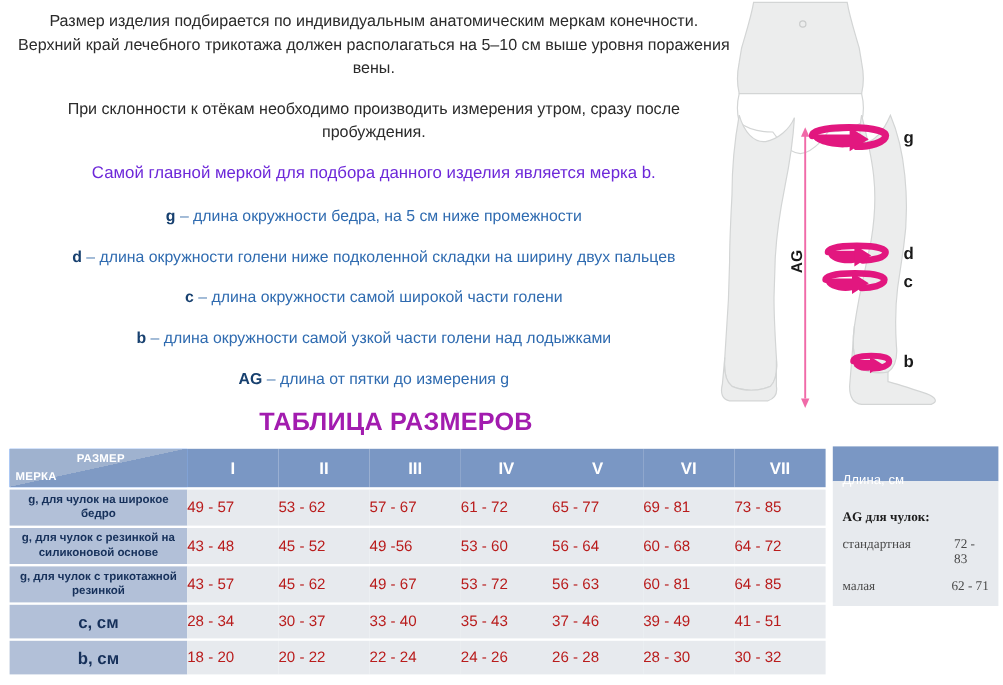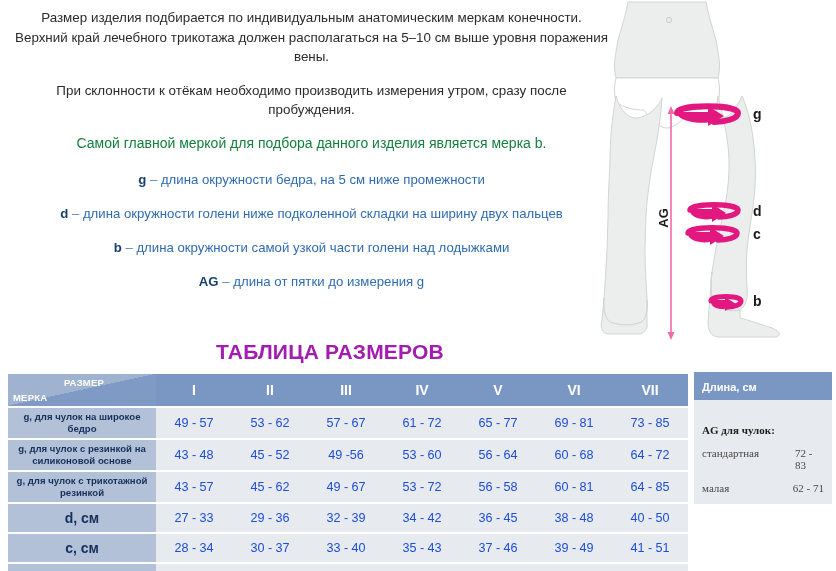--- a/index.html
+++ b/index.html
@@ -28,21 +28,21 @@
   .para {
     font-size: 13.4px;
     line-height: 19.5px;
     color: #1c4e86;
     margin: 0 0 14px 0;
   }
   .para.black {
     color: #2b2b2b;
   }
   .para.pink {
-    color: #15803d;
+    color: #6d28d9;
     font-size: 14px;
     margin-bottom: 18px;
   }
 
   .defs {
     margin-top: 2px;
   }
   .def-row {
     font-size: 13.2px;
     line-height: 17px;
@@ -156,41 +156,40 @@
     height: 28px;
     vertical-align: middle;
     padding: 0 4px;
   }
   td.row-label.big {
     font-size: 14px;
     line-height: 16px;
   }
   td.cell {
     background: #e7eaee;
-    color: #1d4ed8;
+    color: #b91c1c;
     font-size: 12.6px;
-    text-align: center;
     height: 28px;
     vertical-align: middle;
   }
   tr.tall td { height: 30px; }
 
   
   #length-panel {
     position: absolute;
     left: 694px;
     top: 372px;
     width: 138px;
   }
   #length-panel .lp-head {
     background: #7a97c4;
     color: #ffffff;
     font-size: 11px;
-    font-weight: bold;
-    padding: 9px 0 7px 8px;
+    font-weight: normal;
+    padding: 22px 0 7px 8px;
     height: 28px;
     box-sizing: border-box;
   }
   #length-panel .lp-body {
     background: #e7eaee;
     padding: 24px 8px 10px 8px;
     font-family: Liberation Serif, serif;
   }
   #length-panel .lp-title {
     font-size: 11px;
@@ -223,20 +222,25 @@
   <div class="defs">
     <p class="def-row">
       <span class="def-key">g</span>
       <span class="def-dash">–</span>
       <span>длина окружности бедра, на 5 см ниже промежности</span>
     </p>
     <p class="def-row">
       <span class="def-key">d</span>
       <span class="def-dash">–</span>
       <span>длина окружности голени ниже подколенной складки на ширину двух пальцев</span>
+    </p>
+    <p class="def-row">
+      <span class="def-key">c</span>
+      <span class="def-dash">–</span>
+      <span>длина окружности самой широкой части голени</span>
     </p>
     <p class="def-row">
       <span class="def-key">b</span>
       <span class="def-dash">–</span>
       <span>длина окружности самой узкой части голени над лодыжками</span>
     </p>
     <p class="def-row">
       <span class="def-key">AG</span>
       <span class="def-dash">–</span>
       <span>длина от пятки до измерения g</span>
@@ -349,33 +353,23 @@
         <td class="cell">56 - 64</td>
         <td class="cell">60 - 68</td>
         <td class="cell">64 - 72</td>
       </tr>
       <tr class="tall">
         <td class="row-label">g, для чулок с трикотажной резинкой</td>
         <td class="cell">43 - 57</td>
         <td class="cell">45 - 62</td>
         <td class="cell">49 - 67</td>
         <td class="cell">53 - 72</td>
-        <td class="cell">56 - 58</td>
+        <td class="cell">56 - 63</td>
         <td class="cell">60 - 81</td>
         <td class="cell">64 - 85</td>
-      </tr>
-      <tr>
-        <td class="row-label big">d, см</td>
-        <td class="cell">27 - 33</td>
-        <td class="cell">29 - 36</td>
-        <td class="cell">32 - 39</td>
-        <td class="cell">34 - 42</td>
-        <td class="cell">36 - 45</td>
-        <td class="cell">38 - 48</td>
-        <td class="cell">40 - 50</td>
       </tr>
       <tr>
         <td class="row-label big">c, см</td>
         <td class="cell">28 - 34</td>
         <td class="cell">30 - 37</td>
         <td class="cell">33 - 40</td>
         <td class="cell">35 - 43</td>
         <td class="cell">37 - 46</td>
         <td class="cell">39 - 49</td>
         <td class="cell">41 - 51</td>

